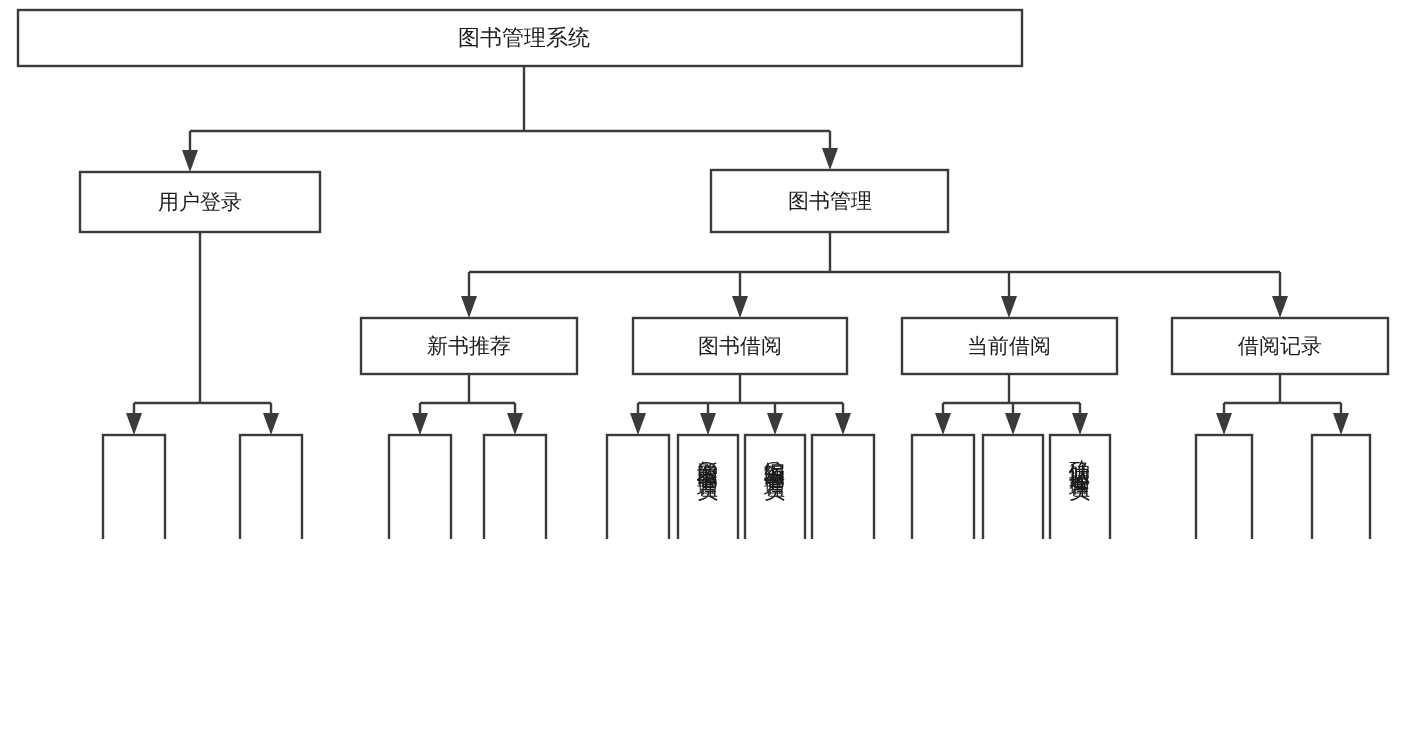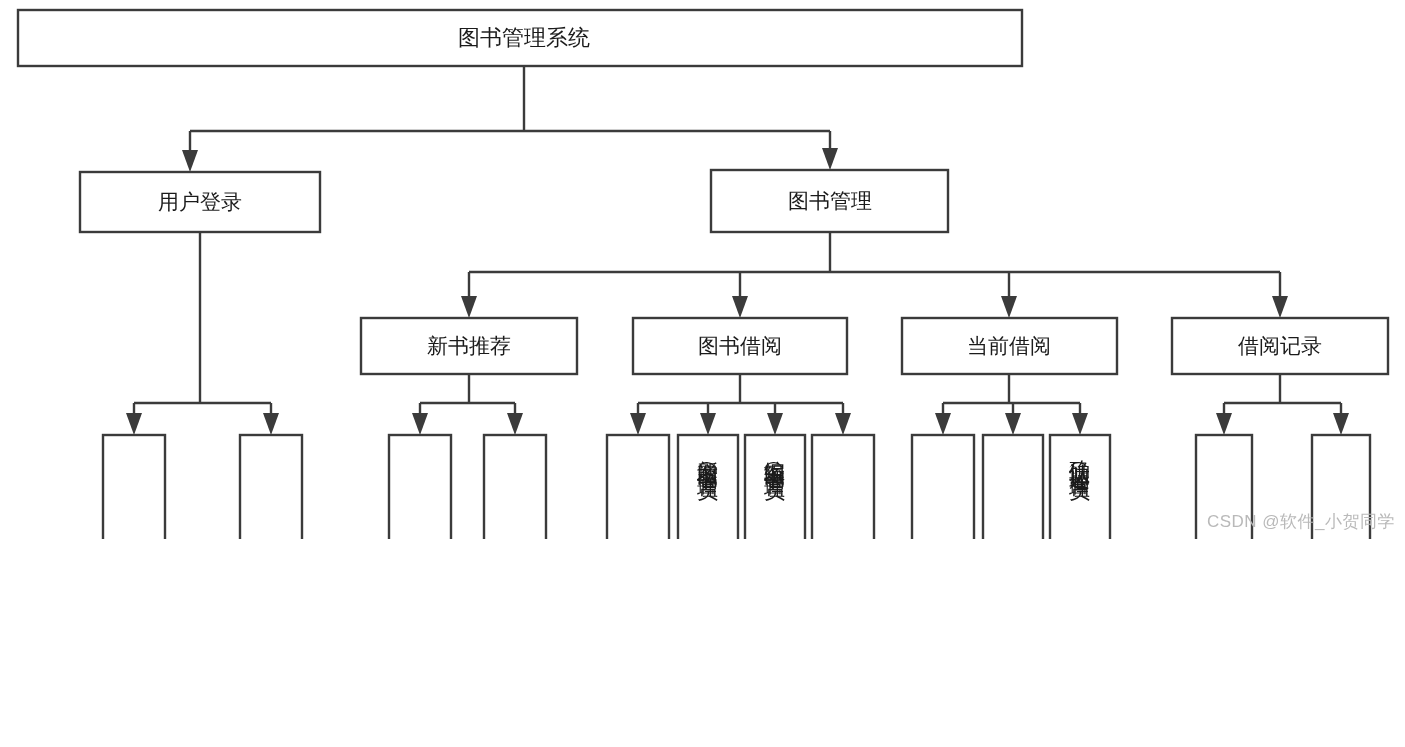--- a/index.html
+++ b/index.html
@@ -214,15 +214,14 @@
   <div class="vtext-wrap" style="left:1050px; top:435px; width:60px; height:299px; align-items:flex-start;">
     <span class="vtext" style="margin-top:8px;">确认归还（管理员）</span>
   </div>
   <div class="vtext-wrap" style="left:1196px; top:435px; width:56px; height:299px;">
     <span class="vtext">新增借阅记录</span>
   </div>
   <div class="vtext-wrap" style="left:1312px; top:435px; width:58px; height:299px;">
     <span class="vtext">查询借阅记录</span>
   </div>
 
-  <div class="watermark">CSDN @软件_小贺同学</div>
 
 </div>
 
 </body></html>

